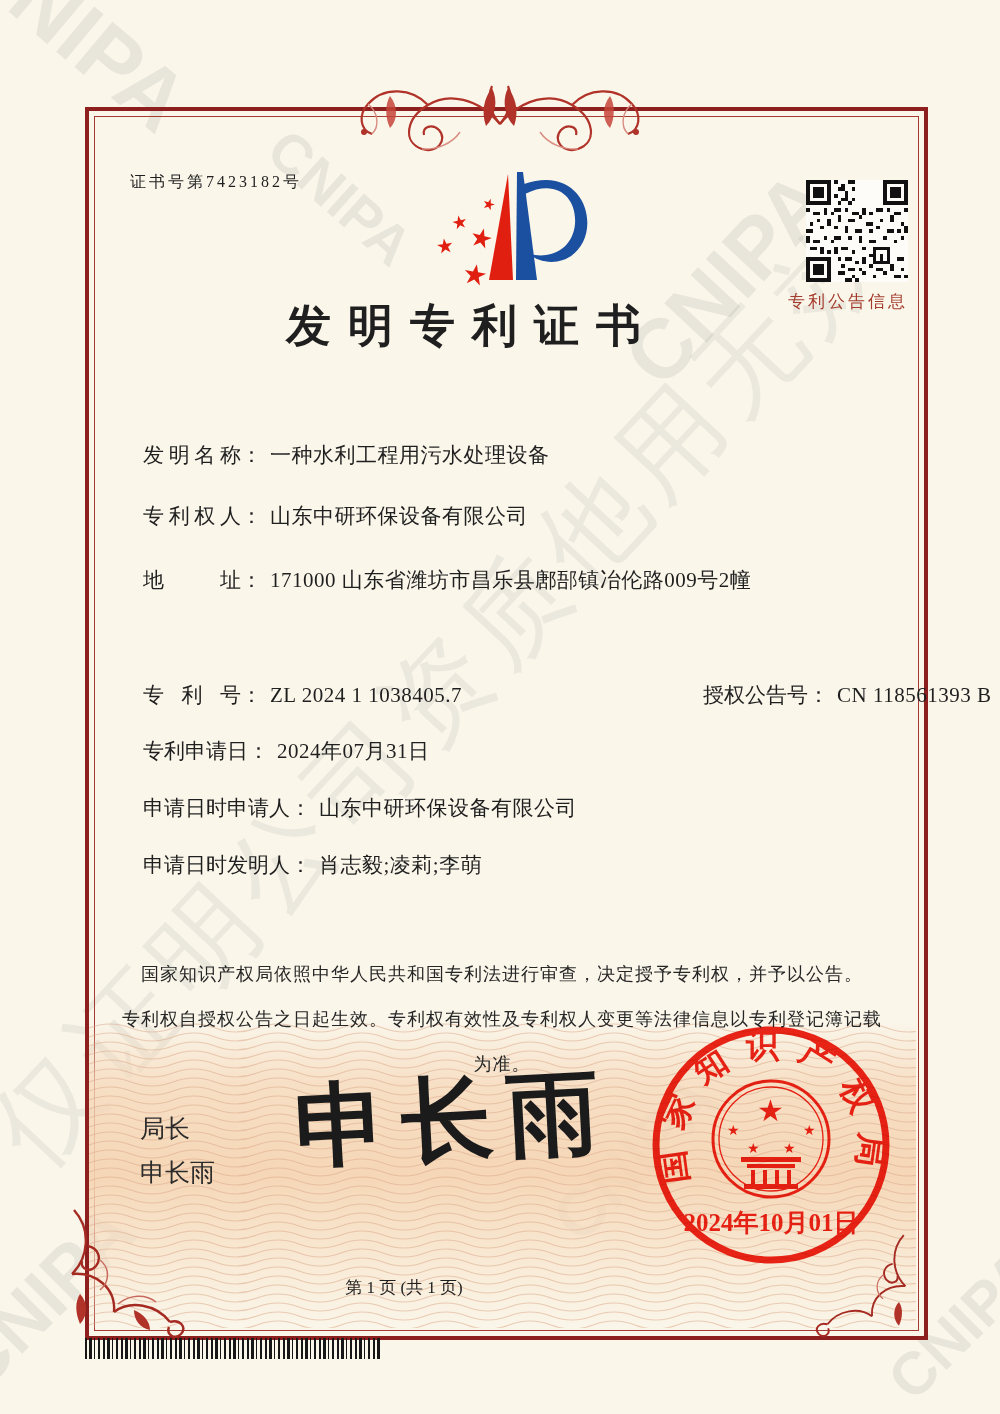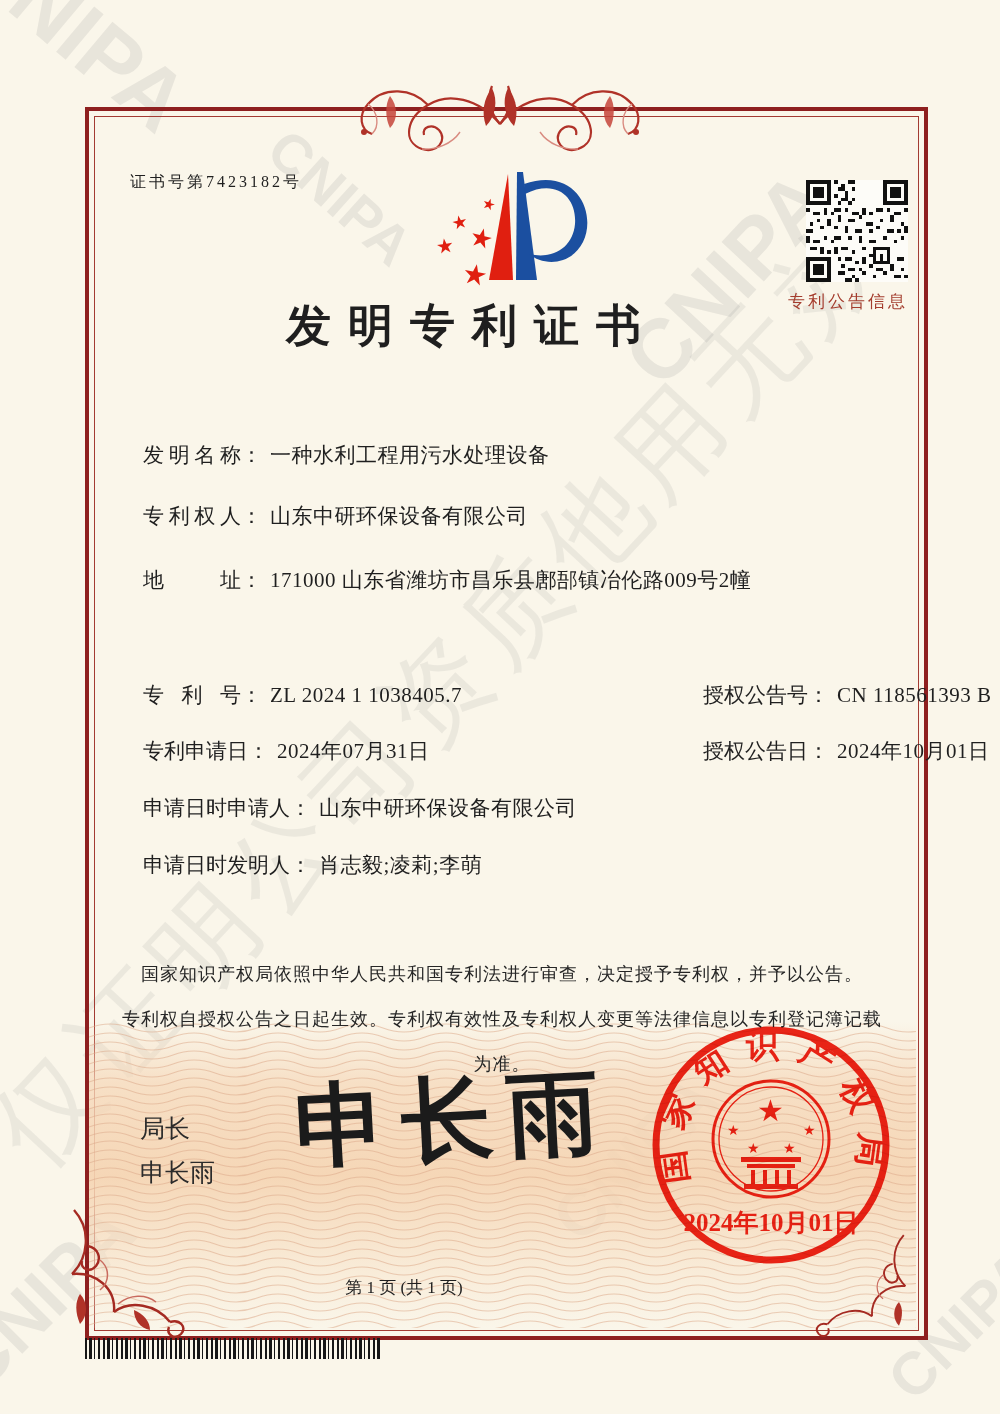--- a/index.html
+++ b/index.html
@@ -206,21 +206,20 @@
   </div>
   <div class="row" style="top:566px;">
     <span class="jlabel">地址</span><span class="colon">：</span><span class="val">171000 山东省潍坊市昌乐县鄌郚镇冶伦路009号2幢</span>
   </div>
   <div class="row" style="top:681px;width:780px;">
     <span class="jlabel3">专利号</span><span class="colon">：</span><span class="val">ZL 2024 1 1038405.7</span>
     <span class="col2"><span>授权公告号</span><span class="colon">：</span><span class="val">CN 118561393 B</span></span>
   </div>
   <div class="row" style="top:737px;width:780px;">
     <span>专利申请日</span><span class="colon">：</span><span class="val">2024年07月31日</span>
-    <span class="col2"><span>授权公告日</span><span class="colon">：</span><span class="val">2024年10月01日</span></span>
   </div>
   <div class="row" style="top:794px;">
     <span>申请日时申请人</span><span class="colon">：</span><span class="val">山东中研环保设备有限公司</span>
   </div>
   <div class="row" style="top:851px;">
     <span>申请日时发明人</span><span class="colon">：</span><span class="val">肖志毅;凌莉;李萌</span>
   </div>
 
   <div class="para">
     <div>国家知识产权局依照中华人民共和国专利法进行审查，决定授予专利权，并予以公告。</div>

